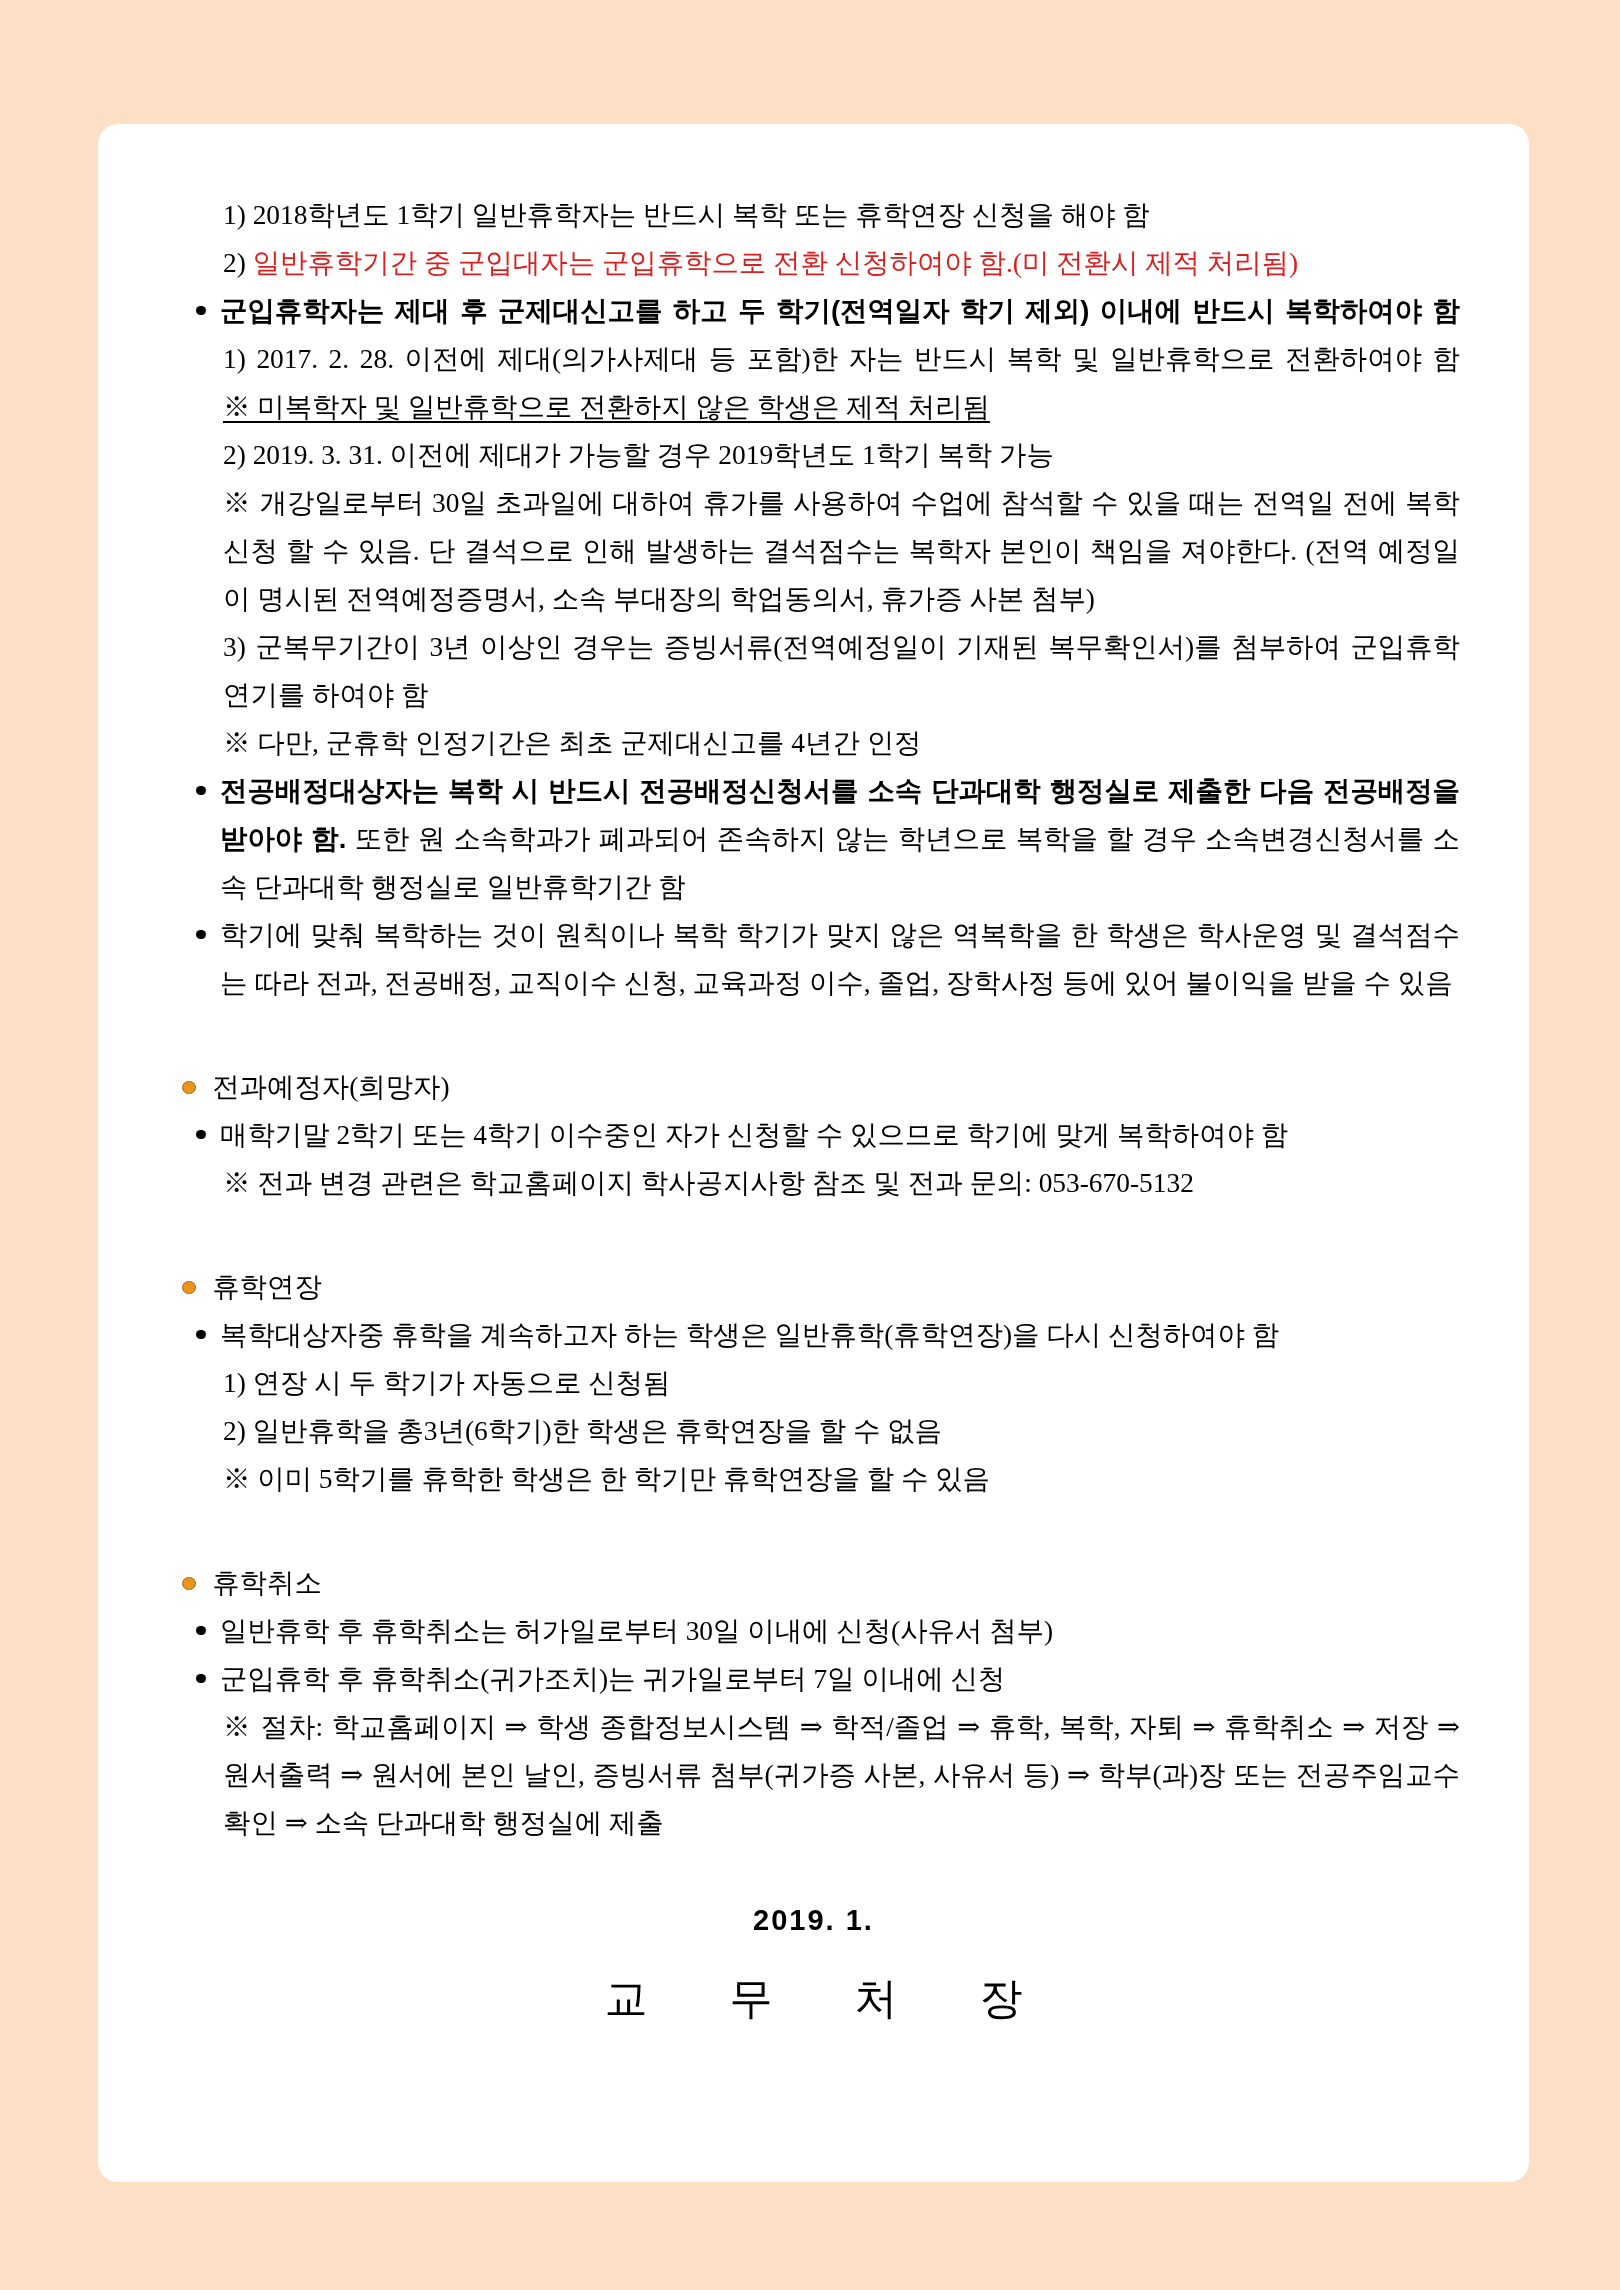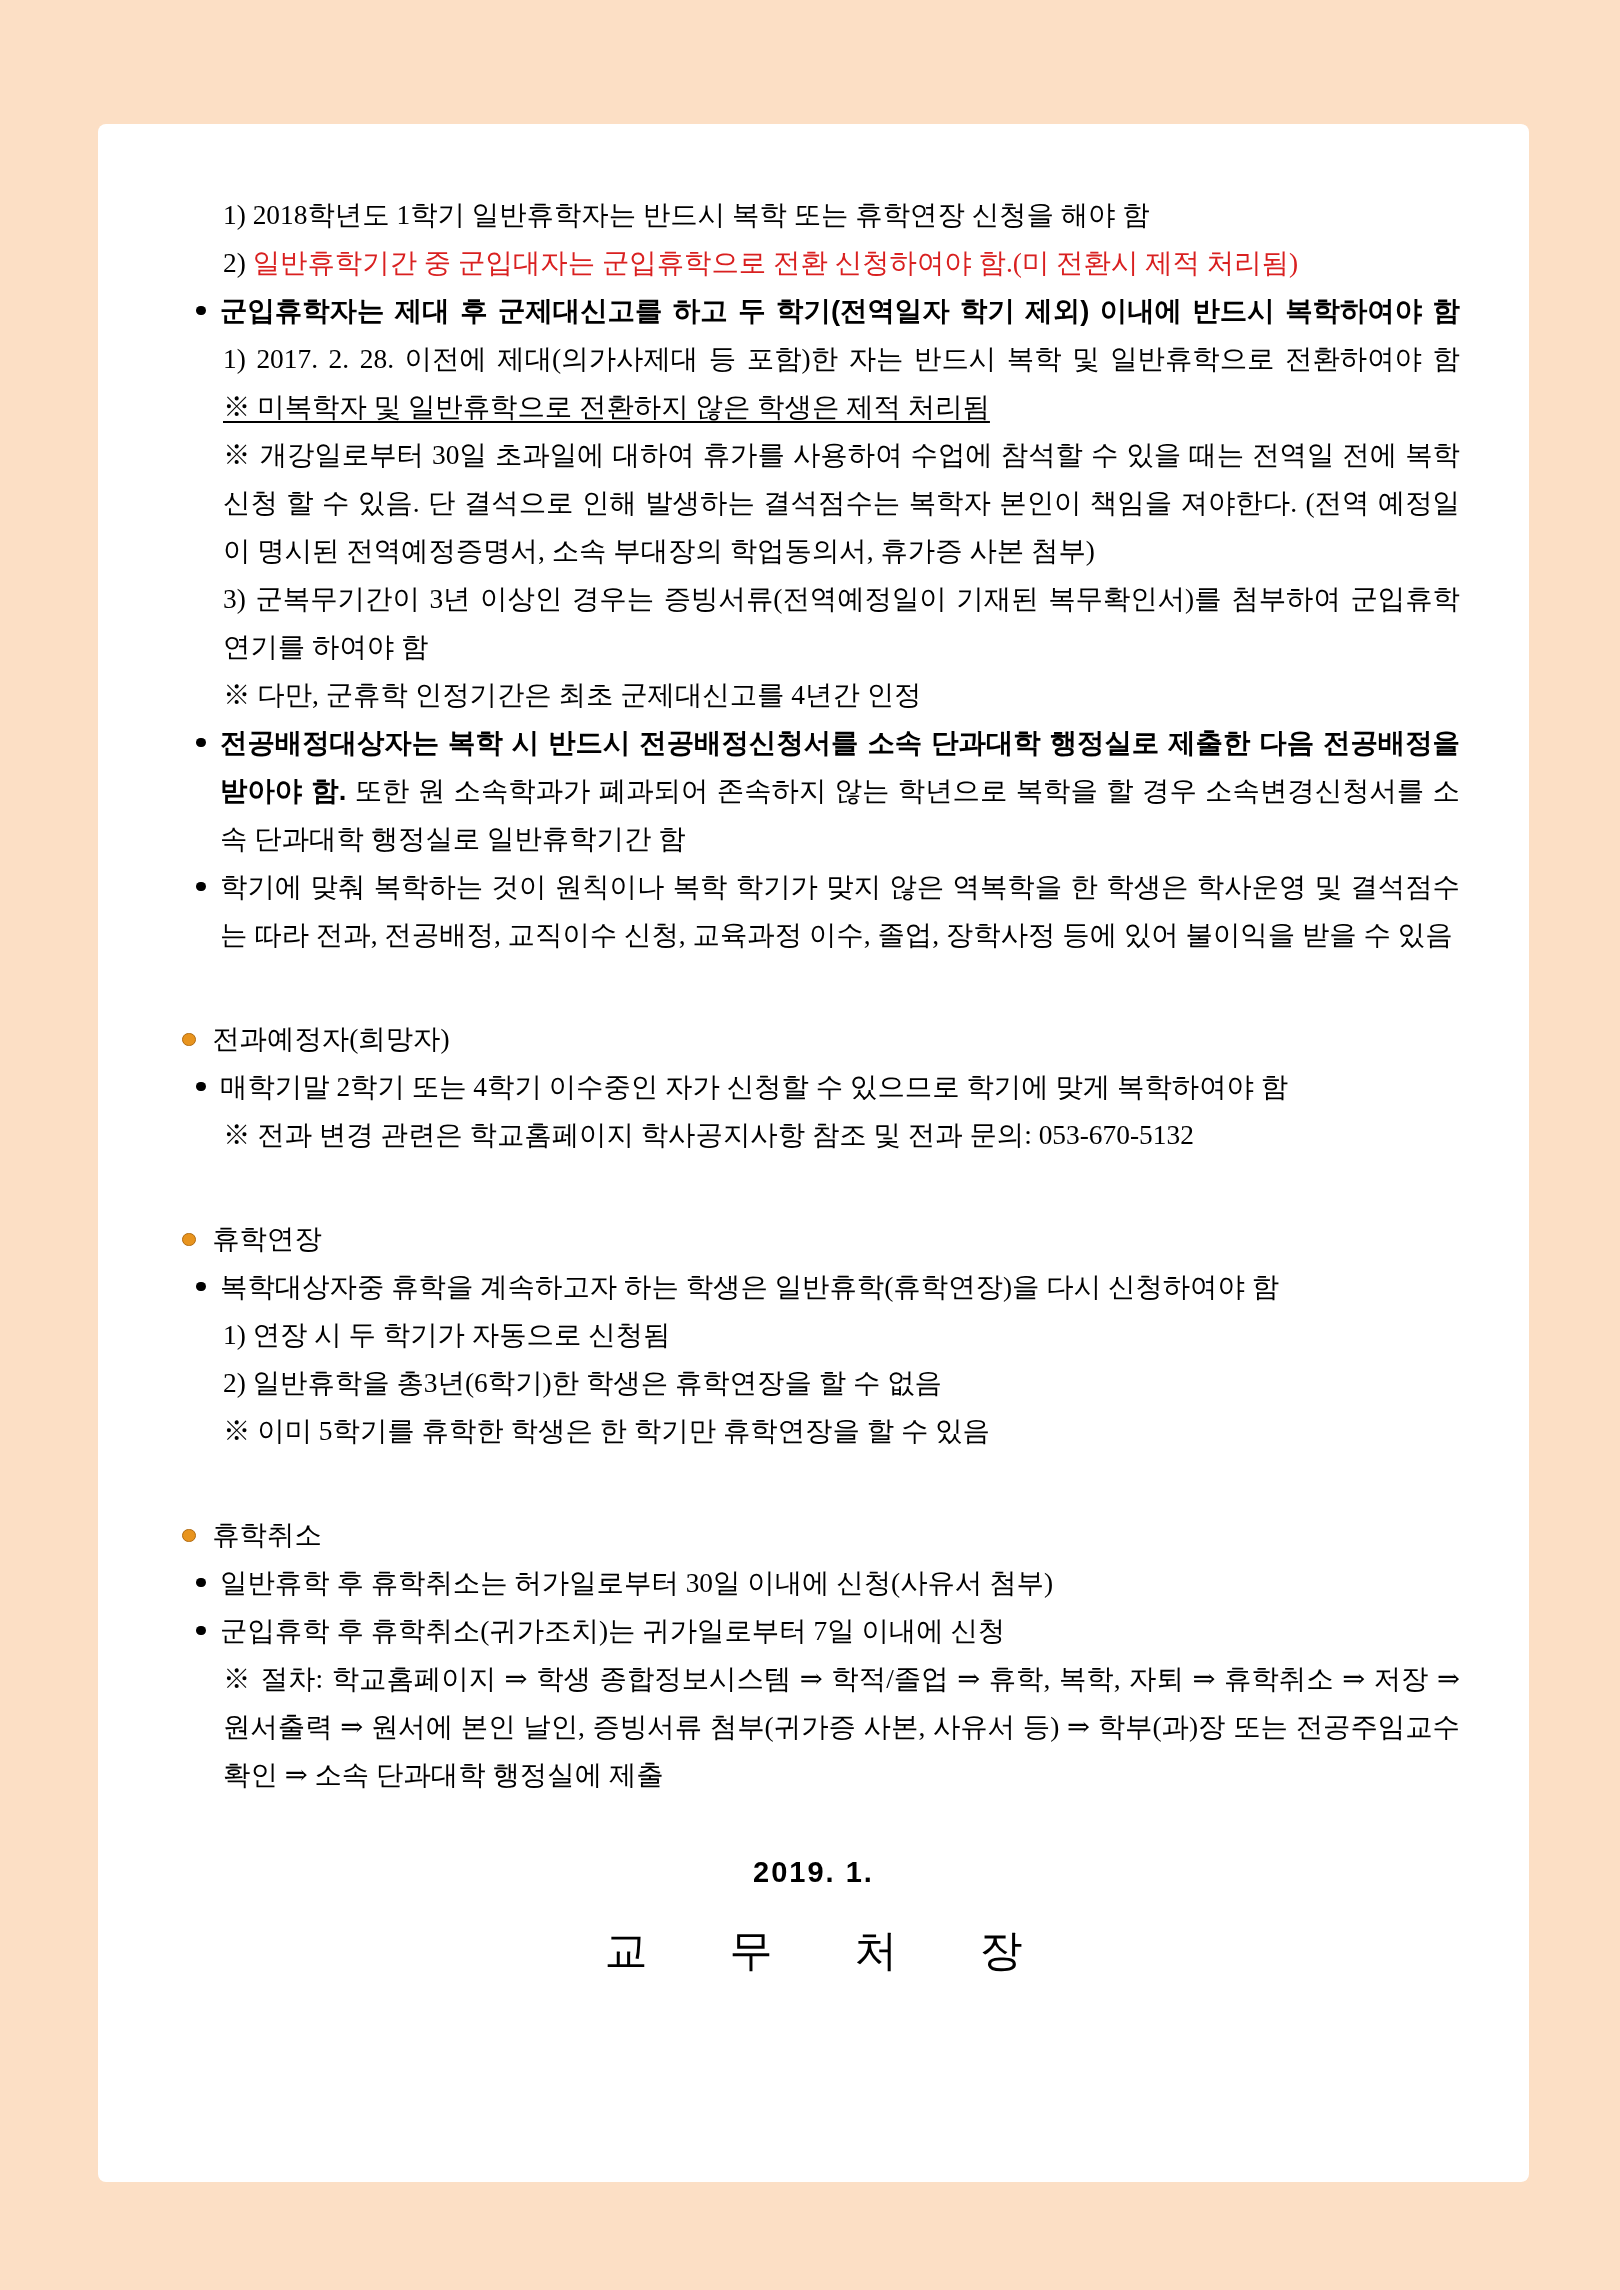--- a/index.html
+++ b/index.html
@@ -13,21 +13,21 @@
   html,body{margin:0;padding:0;}
   body{width:1620px;height:2291px;overflow:hidden;background:var(--page-bg);}
   .page{
     position:relative;width:1620px;height:2291px;
     background:var(--page-bg);
     font-family:"Liberation Serif","DejaVu Serif",serif;
     color:var(--ink);
   }
   .card{
     position:absolute;left:98px;top:124px;width:1431px;height:2058px;
-    background:var(--card-bg);border-radius:8px;
+    background:var(--card-bg);border-radius:20px;
   }
   .content{
     padding:67px 69px 0 93px;
     font-size:27.4px;line-height:48px;
   }
   .content p{margin:0;text-align:justify;word-break:break-all;}
   p.sub{margin-left:32px;}
   p.fill{text-align-last:justify;}
   p.hang{padding-left:29px;position:relative;}
   .dot{display:inline-block;}
@@ -54,20 +54,21 @@
 <body>
 
 <div class="page">
   <div class="card">
     <div class="content" id="doc-body">
         <p class="sub"><span>1) 2018학년도 1학기 일반휴학자는 반드시 복학 또는 휴학연장 신청을 해야 함</span></p>
         <p class="sub"><span>2) </span><span class="red">일반휴학기간 중 군입대자는 군입휴학으로 전환 신청하여야 함.(미 전환시 제적 처리됨)</span></p>
         <p class="hang fill"><span class="dot bullet"></span><span class="b">군입휴학자는 제대 후 군제대신고를 하고 두 학기(전역일자 학기 제외) 이내에 반드시 복학하여야 함</span></p>
         <p class="sub fill"><span>1) 2017. 2. 28. 이전에 제대(의가사제대 등 포함)한 자는 반드시 복학 및 일반휴학으로 전환하여야 함</span></p>
         <p class="sub"><span class="u">※ 미복학자 및 일반휴학으로 전환하지 않은 학생은 제적 처리됨</span></p>
+        <p class="sub"><span>2) 2019. 3. 31. 이전에 제대가 가능할 경우 2019학년도 1학기 복학 가능</span></p>
         <p class="sub"><span>※ 개강일로부터 30일 초과일에 대하여 휴가를 사용하여 수업에 참석할 수 있을 때는 전역일 전에 복학신청 할 수 있음. 단 결석으로 인해 발생하는 결석점수는 복학자 본인이 책임을 져야한다. (전역 예정일이 명시된 전역예정증명서, 소속 부대장의 학업동의서, 휴가증 사본 첨부)</span></p>
         <p class="sub"><span>3) 군복무기간이 3년 이상인 경우는 증빙서류(전역예정일이 기재된 복무확인서)를 첨부하여 군입휴학 연기를 하여야 함</span></p>
         <p class="sub"><span>※ 다만, 군휴학 인정기간은 최초 군제대신고를 4년간 인정</span></p>
         <p class="hang"><span class="dot bullet"></span><span class="b">전공배정대상자는 복학 시 반드시 전공배정신청서를 소속 단과대학 행정실로 제출한 다음 전공배정을 받아야 함.</span><span> 또한 원 소속학과가 폐과되어 존속하지 않는 학년으로 복학을 할 경우 소속변경신청서를 소속 단과대학 행정실로 일반휴학기간 함</span></p>
         <p class="hang"><span class="dot bullet"></span><span>학기에 맞춰 복학하는 것이 원칙이나 복학 학기가 맞지 않은 역복학을 한 학생은 학사운영 및 결석점수는 따라 전과, 전공배정, 교직이수 신청, 교육과정 이수, 졸업, 장학사정 등에 있어 불이익을 받을 수 있음</span></p>
         <p class="section"><span class="dot section"></span><span>전과예정자(희망자)</span></p>
         <p class="hang"><span class="dot bullet"></span><span>매학기말 2학기 또는 4학기 이수중인 자가 신청할 수 있으므로 학기에 맞게 복학하여야 함</span></p>
         <p class="sub"><span>※ 전과 변경 관련은 학교홈페이지 학사공지사항 참조 및 전과 문의: 053-670-5132</span></p>
         <p class="section"><span class="dot section"></span><span>휴학연장</span></p>
         <p class="hang"><span class="dot bullet"></span><span>복학대상자중 휴학을 계속하고자 하는 학생은 일반휴학(휴학연장)을 다시 신청하여야 함</span></p>

